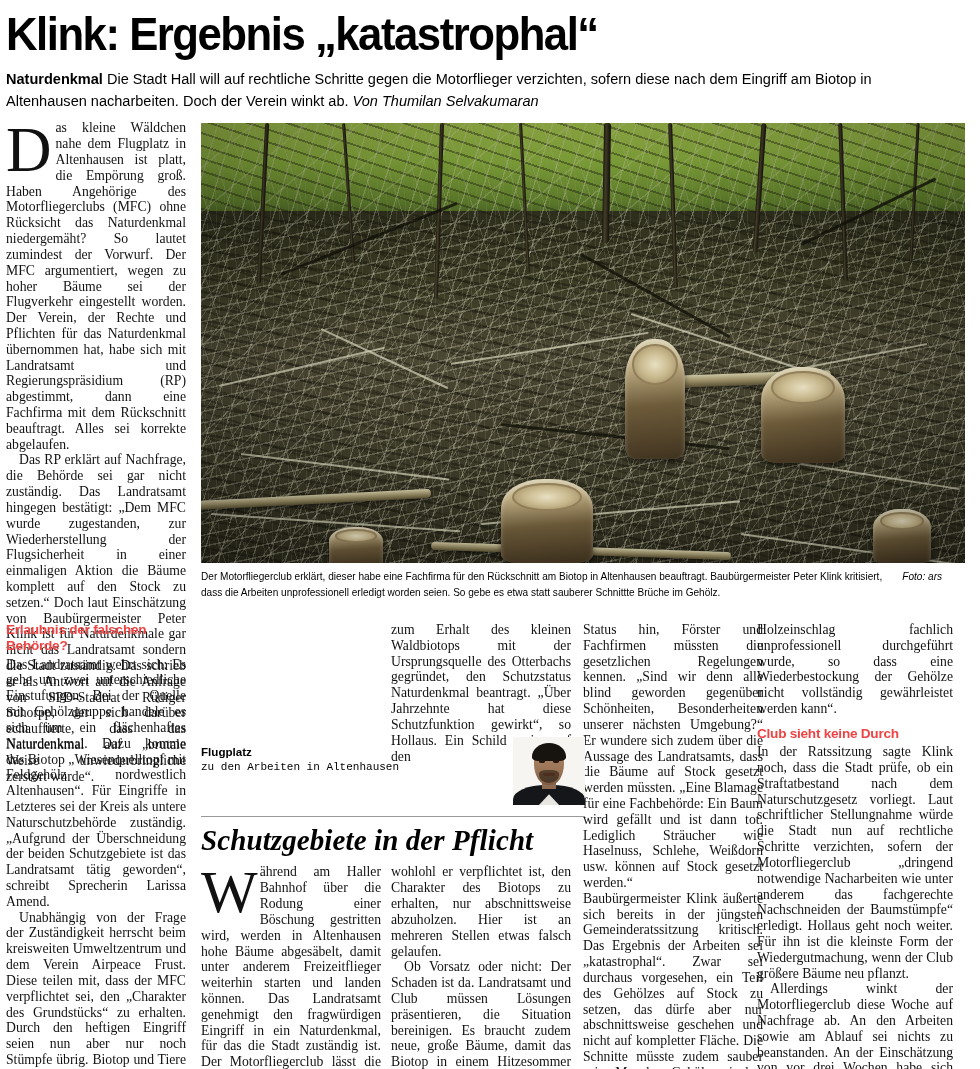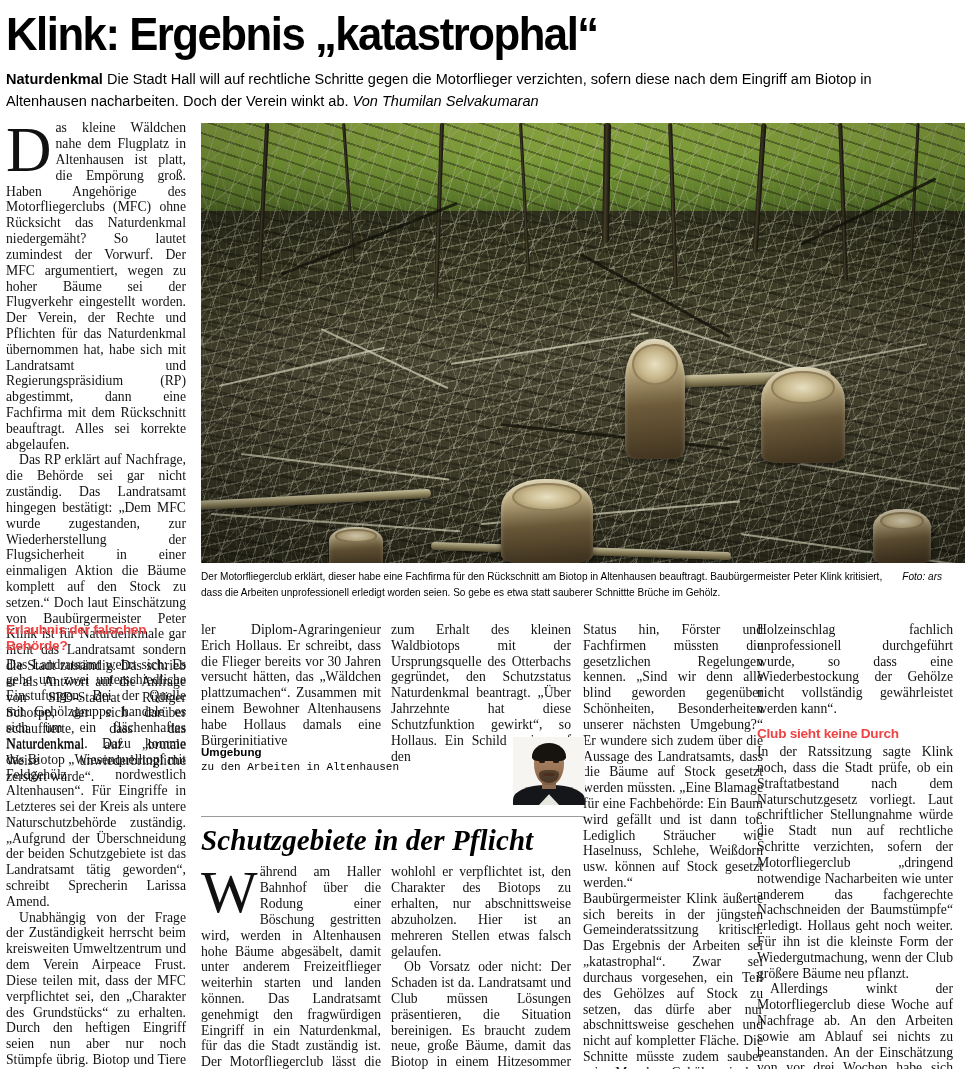--- a/index.html
+++ b/index.html
@@ -420,44 +420,41 @@
 
   <div class="body-zone">
 
     <div class="col c1">
       <h3 class="subhead first">Erlaubnis der falschen Behörde?</h3>
       <p class="body noindent">Das Landratsamt wehrt sich: Es gehe um zwei unterschiedliche Einstufungen. Bei der Quelle mit Gehölzgruppe handele es sich um ein flächenhaftes Naturdenkmal. Dazu komme das Biotop „Wiesenquelltopf mit Feldgehölz nordwestlich Altenhausen“. Für Eingriffe in Letzteres sei der Kreis als untere Naturschutzbehörde zuständig. „Aufgrund der Überschneidung der beiden Schutzgebiete ist das Landratsamt tätig geworden“, schreibt Sprecherin Larissa Amend.</p>
       <p class="body">Unabhängig von der Frage der Zuständigkeit herrscht beim kreisweiten Umweltzentrum und dem Verein Airpeace Frust. Diese teilen mit, dass der MFC verpflichtet sei, den „Charakter des Grundstücks“ zu erhalten. Durch den heftigen Eingriff seien nun aber nur noch Stümpfe übrig. Biotop und Tiere seien durch die nun fehlende Beschattung gefährdet.</p>
 
     </div>
 
-    <div class="col c2">
-      <p class="body noindent">ler Diplom-Agraringenieur Erich Hollaus. Er schreibt, dass die Flieger bereits vor 30 Jahren versucht hätten, das „Wäldchen plattzumachen“. Zusammen mit einem Bewohner Altenhausens habe Hollaus damals eine Bürgerinitiative</p>
-    </div>
 
     <div class="col c3">
       <p class="body noindent">zum Erhalt des kleinen Waldbiotops mit der Ursprungsquelle des Otterbachs gegründet, den Schutzstatus Naturdenkmal beantragt. „Über Jahrzehnte hat diese Schutzfunktion gewirkt“, so Hollaus. Ein Schild weise auf den</p>
     </div>
 
     <div class="col c4">
       <p class="body noindent">Status hin, Förster und Fachfirmen müssten die gesetzlichen Regelungen kennen. „Sind wir denn alle blind geworden gegenüber Schönheiten, Besonderheiten unserer nächsten Umgebung?“ Er wundere sich zudem über die Aussage des Landratsamts, dass die Bäume auf Stock gesetzt werden müssten. „Eine Blamage für eine Fachbehörde: Ein Baum wird gefällt und ist dann tot. Lediglich Sträucher wie Haselnuss, Schlehe, Weißdorn usw. können auf Stock gesetzt werden.“</p>
       <p class="body noindent">Baubürgermeister Klink äußerte sich bereits in der jüngsten Gemeinderatssitzung kritisch. Das Ergebnis der Arbeiten sei „katastrophal“. Zwar sei durchaus vorgesehen, ein Teil des Gehölzes auf Stock zu setzen, das dürfe aber nur abschnittsweise geschehen und nicht auf kompletter Fläche. Die Schnitte müsste zudem sauber sein. Manches Gehölz sei aber gebrochen. In der nachgereichten schriftlichen Antwort an Stadtrat Schorpp schreibt Klink, dass „der</p>
     </div>
 
     <div class="col c5">
       <p class="body noindent">Holzeinschlag fachlich unprofessionell durchgeführt wurde, so dass eine Wiederbestockung der Gehölze nicht vollständig gewährleistet werden kann“.</p>
       <h3 class="subhead">Club sieht keine Durch</h3>
       <p class="body noindent">In der Ratssitzung sagte Klink noch, dass die Stadt prüfe, ob ein Straftatbestand nach dem Naturschutzgesetz vorliegt. Laut schriftlicher Stellungnahme würde die Stadt nun auf rechtliche Schritte verzichten, sofern der Motorfliegerclub „dringend notwendige Nacharbeiten wie unter anderem das fachgerechte Nachschneiden der Baumstümpfe“ erledigt. Hollaus geht noch weiter. Für ihn ist die kleinste Form der Wiedergutmachung, wenn der Club größere Bäume neu pflanzt.</p>
       <p class="body">Allerdings winkt der Motorfliegerclub diese Woche auf Nachfrage ab. An den Arbeiten sowie am Ablauf sei nichts zu beanstanden. An der Einschätzung von vor drei Wochen habe sich nichts geändert. Weiter will sich der Club nicht äußern, solange die Stadt nicht selbst Kontakt aufnimmt.</p>
     </div>
   </div>
 
   <div class="comment-zone">
     <div class="comment-head">
-      <div class="comment-kicker">Umgebung</div>
+      <div class="comment-kicker">Flugplatz</div>
       <div class="comment-topic">zu den Arbeiten in Altenhausen</div>
 
       <div class="portrait">
         <div class="p-bg"></div>
         <div class="p-shoulders"></div>
         <div class="p-neck"></div>
         <div class="p-collar"></div>
         <div class="p-face"></div>
         <div class="p-hair"></div>
         <div class="p-eye l"></div>

